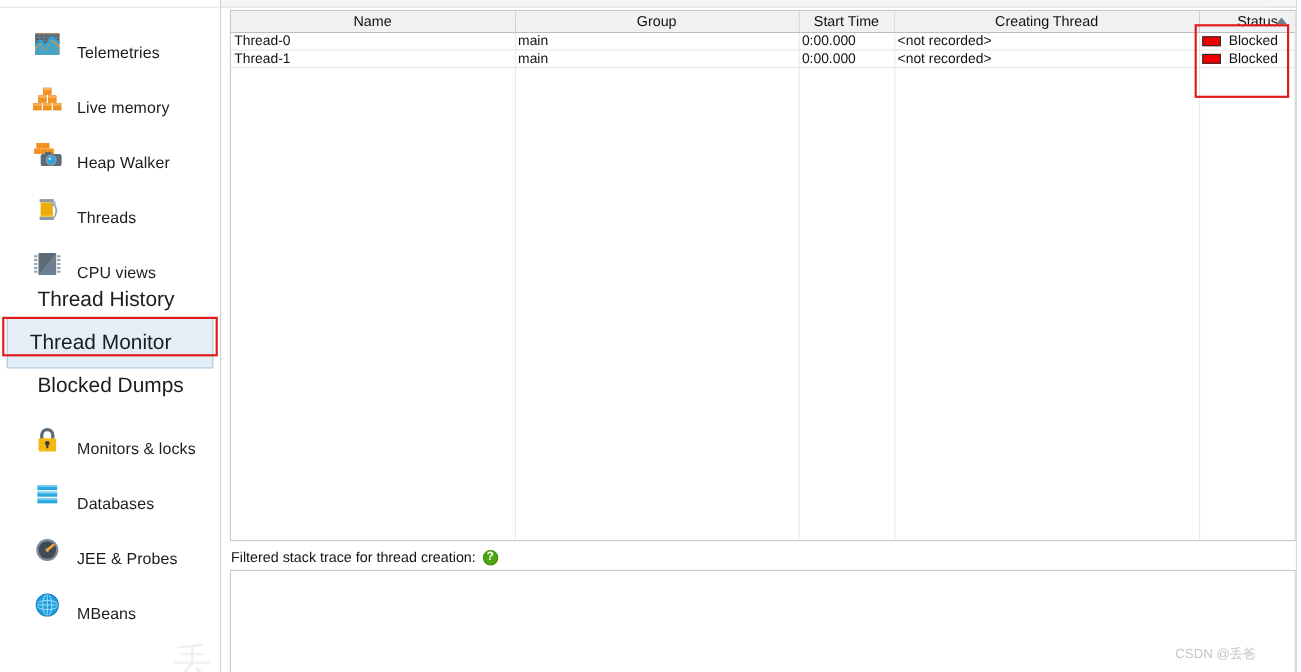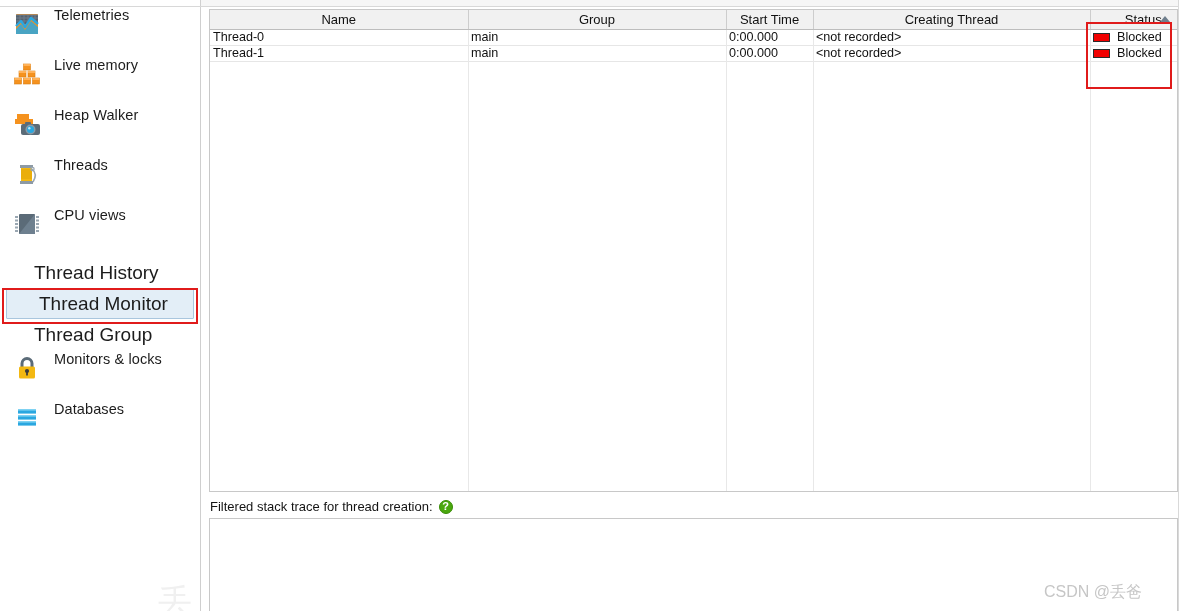--- a/index.html
+++ b/index.html
@@ -27,23 +27,23 @@
   }
 
   
   .sidebar {
     position: absolute; left: 0; top: 7px; width: 201px; height: 604px;
     background: #ffffff;
     border-right: 1px solid #cfcfcf;
   }
   .sb-item {
     position: relative;
-    display: flex; align-items: flex-start;
+    display: flex; align-items: flex-end;
     height: 50px;
-    padding-left: 10px;
+    padding-left: 26px;
     cursor: default;
   }
   .sb-item .sb-ic {
     width: 34px; height: 34px;
     display: flex; align-items: center; justify-content: center;
     margin-right: 10px;
     flex: 0 0 34px;
   }
   .sb-item .sb-lb {
     font-size: 14.5px; color: #1c1c1c; letter-spacing: .1px;
@@ -52,23 +52,23 @@
     height: 32px;
     display: flex; align-items: center;
     padding-left: 30px;
     font-size: 19px; color: #1c1c1c;
     margin: 0 4px;
   }
   .sb-sub.selected {
     background: #e3eef7;
     border: 1px solid #a9c6de;
     margin: 0 6px;
-    height: 30px;
+    height: 46px;
     border-radius: 1px;
-    padding-left: 32px;
+    padding-left: 20px;
   }
 
   
   .anno {
     position: absolute;
     border: 2.5px solid #e01b1b;
     pointer-events: none;
     background: transparent;
   }
   #anno-sidebar { left: 2px; top: 288px; width: 196px; height: 36px; }
@@ -173,21 +173,21 @@
   .stack-panel {
     position: absolute; left: 7px; top: 511px;
     width: 969px; height: 93px;
     background: #ffffff;
     border: 1px solid #c8c8c8;
     border-bottom: none;
   }
 
   .main-watermark {
     position: absolute; right: 12px; bottom: 8px;
-    font-size: 16px; color: #c6c6c6;
+    font-size: 12px; color: #c6c6c6;
     user-select: none;
   }
 
   .right-edge {
     position: absolute; right: 0; top: 0; width: 5px; height: 611px;
     background: #ffffff; border-left: 1px solid #d9d9d9;
   }
 </style>
 </head>
 <body>
@@ -291,21 +291,21 @@
 
     <div class="sb-sub">
       <span>Thread History</span>
     </div>
 
     <div class="sb-sub selected">
       <span>Thread Monitor</span>
     </div>
 
     <div class="sb-sub">
-      <span>Thread Group</span>
+      <span>Blocked Dumps</span>
     </div>
 
     <div class="sb-item">
       <span class="sb-ic">
         <svg width="30" height="30" viewBox="0 0 30 30">
           <path d="M10 14 v-3.5 a5 5 0 0 1 10 0 V14" fill="none" stroke="#5b6b78" stroke-width="3"></path>
           <rect x="7" y="13.5" width="16" height="12" rx="1.5" fill="#f3b812"></rect>
           <circle cx="15" cy="18" r="2.1" fill="#3b3b3b"></circle>
           <rect x="14.1" y="18" width="1.8" height="4.5" fill="#3b3b3b"></rect>
         </svg>
@@ -322,21 +322,46 @@
             <rect x="6" y="12" width="18" height="4.6" fill="#2aa7e0"></rect>
             <rect x="6" y="12" width="18" height="1.6" fill="#7fd2f2"></rect>
             <rect x="6" y="18" width="18" height="4.6" fill="#2aa7e0"></rect>
             <rect x="6" y="18" width="18" height="1.6" fill="#7fd2f2"></rect>
           </g>
         </svg>
       </span>
       <span class="sb-lb">Databases</span>
     </div>
 
-
+    <div class="sb-item">
+      <span class="sb-ic">
+        <svg width="30" height="30" viewBox="0 0 30 30">
+          <circle cx="15" cy="15" r="10" fill="#7c8995"></circle>
+          <circle cx="15" cy="15" r="8" fill="#3f4a54"></circle>
+          <circle cx="15" cy="15" r="1.6" fill="#c9d2d9"></circle>
+          <path d="M15 15 L20.5 10.5" stroke="#f5a623" stroke-width="2.3" stroke-linecap="round"></path>
+        </svg>
+      </span>
+      <span class="sb-lb">JEE &amp; Probes</span>
+    </div>
+
+    <div class="sb-item">
+      <span class="sb-ic">
+        <svg width="30" height="30" viewBox="0 0 30 30">
+          <circle cx="15" cy="15" r="10" fill="#1f9fe0"></circle>
+          <g fill="none" stroke="#9fdcf8" stroke-width=".9">
+            <ellipse cx="15" cy="15" rx="4.2" ry="10"></ellipse>
+            <ellipse cx="15" cy="15" rx="10" ry="4.2"></ellipse>
+            <path d="M5 15 h20 M15 5 v20"></path>
+          </g>
+          <circle cx="15" cy="15" r="10" fill="none" stroke="#0b7fbd" stroke-width="1"></circle>
+        </svg>
+      </span>
+      <span class="sb-lb">MBeans</span>
+    </div>
 
     <div class="sb-watermark">丢</div>
   </div>
 
   <div class="anno" id="anno-sidebar"></div>
 
   <div class="main">
 
     <div class="table-panel">
       <table class="grid">

